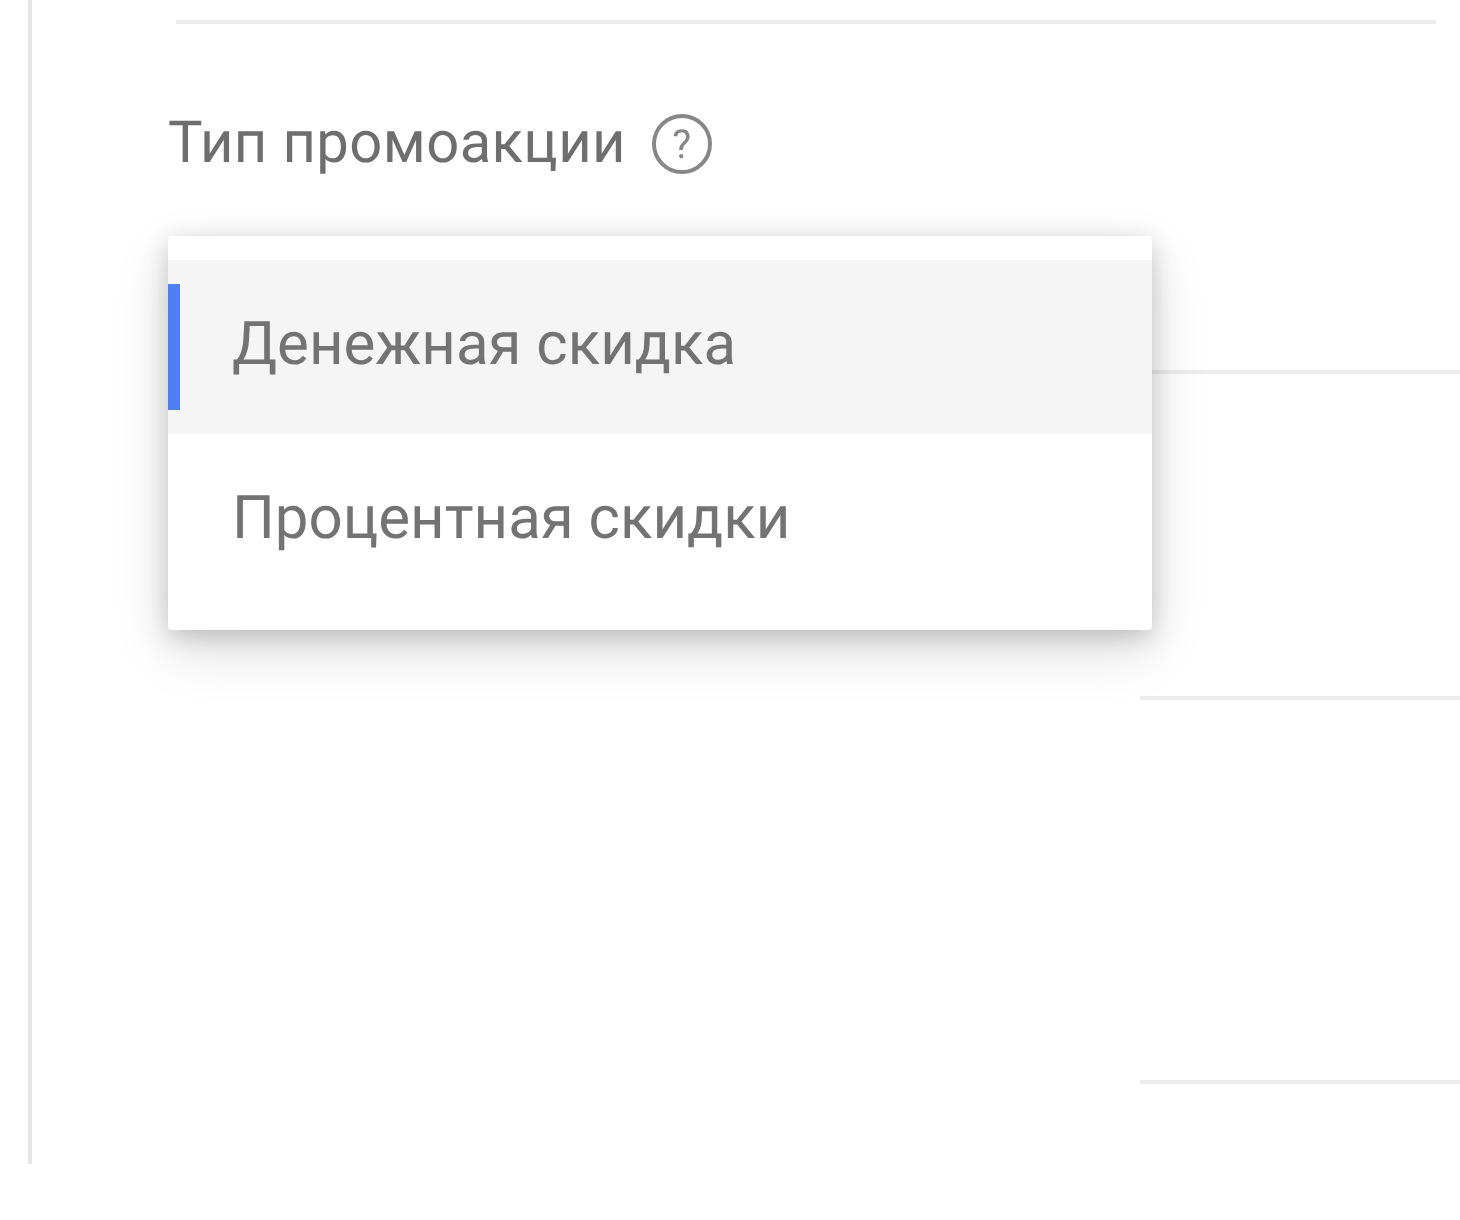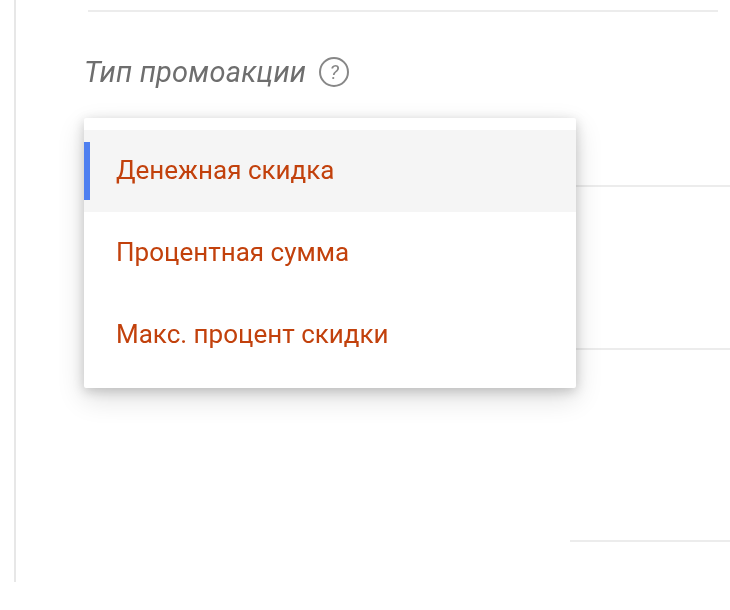--- a/index.html
+++ b/index.html
@@ -58,21 +58,20 @@
     .field-label {
       position: absolute;
       left: 84px;
       top: 55px;
       font-size: 29px;
       color: #6e6e6e;
       display: flex;
       align-items: center;
       gap: 13px;
       letter-spacing: 0.2px;
-      font-style: italic;
     }
     .help-icon {
       display: inline-flex;
       align-items: center;
       justify-content: center;
       width: 30px;
       height: 30px;
       border: 2px solid #878787;
       border-radius: 50%;
       color: #878787;
@@ -86,22 +85,22 @@
       top: 118px;
       width: 492px;
       background: #fff;
       box-shadow: 0 3px 12px rgba(0,0,0,0.18), 0 10px 28px rgba(0,0,0,0.14);
       border-radius: 2px;
       padding: 12px 0;
     }
     .dropdown-item {
       position: relative;
       padding: 26px 26px 26px 32px;
-      font-size: 26px;
-      color: #c2410c;
+      font-size: 30px;
+      color: #737373;
       cursor: pointer;
       line-height: 1.15;
     }
     .dropdown-item.selected {
       background: #f5f5f5;
     }
     .dropdown-item.selected::before {
       content: "";
       position: absolute;
       left: 0;
@@ -123,18 +122,15 @@
 <div class="field-label">
   <span>Тип промоакции</span>
   <span class="help-icon" aria-label="Справка">?</span>
 </div>
 
 <div class="dropdown">
   <div class="dropdown-item selected">
     <span>Денежная скидка</span>
   </div>
   <div class="dropdown-item">
-    <span>Процентная сумма</span>
-  </div>
-  <div class="dropdown-item">
-    <span>Макс. процент скидки</span>
+    <span>Процентная скидки</span>
   </div>
 </div>
 
 </body></html>

